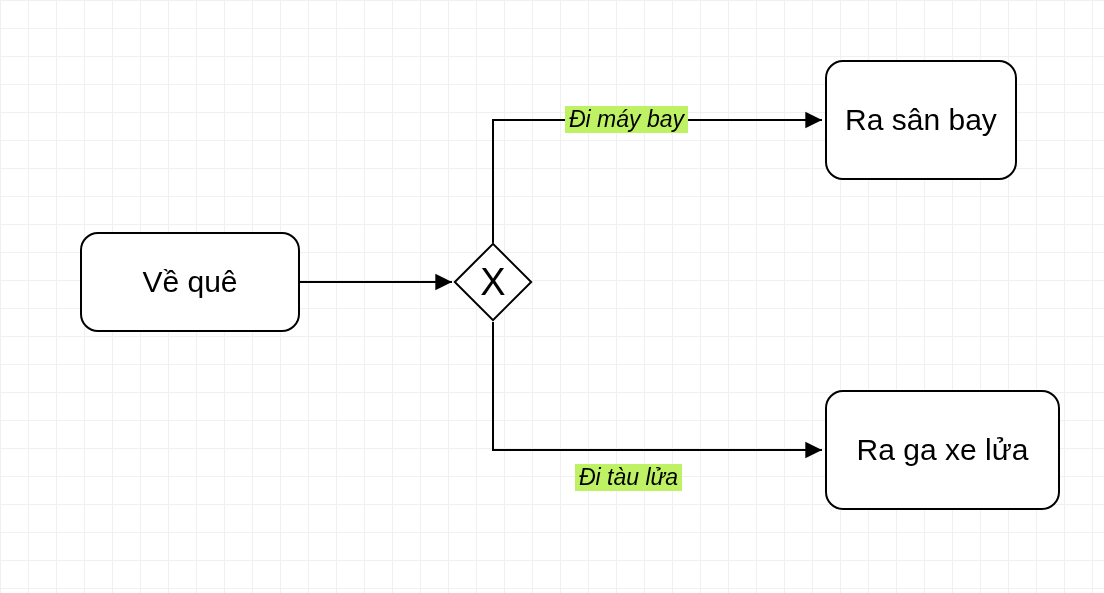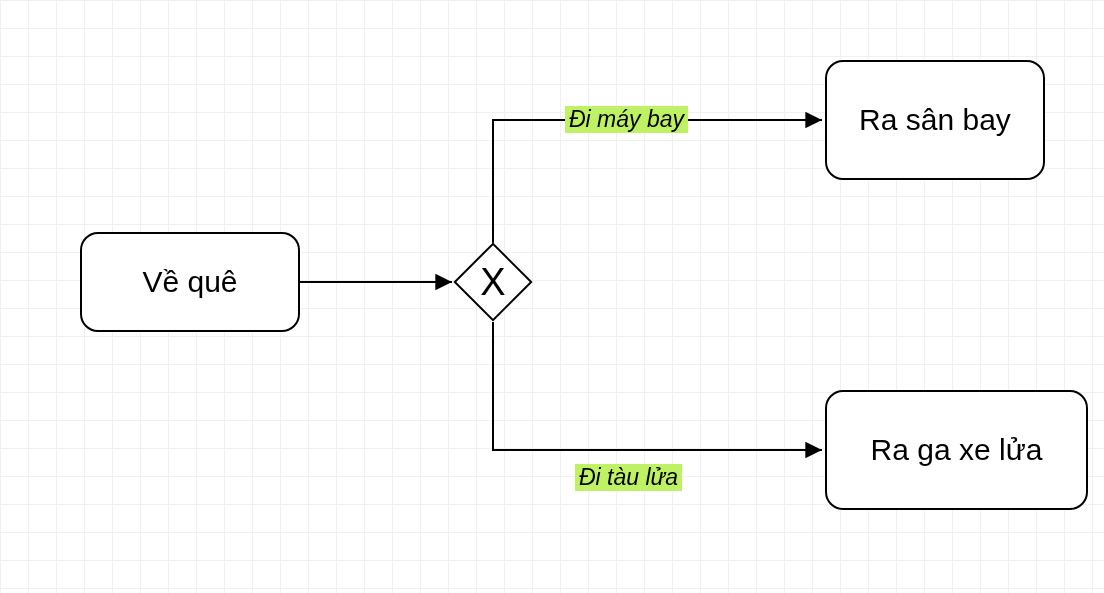--- a/index.html
+++ b/index.html
@@ -104,25 +104,25 @@
 
   <div class="node" style="left:80px; top:232px; width:220px; height:100px;text-align:right;">
     <span>Về quê</span>
   </div>
 
   <div class="gateway" style="left:453px; top:242px;">
     <div class="diamond"></div>
     <div class="x">X</div>
   </div>
 
-  <div class="node" style="left:825px; top:60px; width:220px; height:120px;">
+  <div class="node" style="left:825px; top:60px; width:192px; height:120px;">
     <span>Ra sân bay</span>
   </div>
 
-  <div class="node" style="left:825px; top:390px; width:263px; height:120px;">
+  <div class="node" style="left:825px; top:390px; width:235px; height:120px;">
     <span>Ra ga xe lửa</span>
   </div>
 
   <div class="edge-label" style="left:565px; top:106px;">Đi máy bay</div>
 
   <div class="edge-label" style="left:575px; top:424px;margin-top:40px;">Đi tàu lửa</div>
 
 </div>
 
 </body></html>

